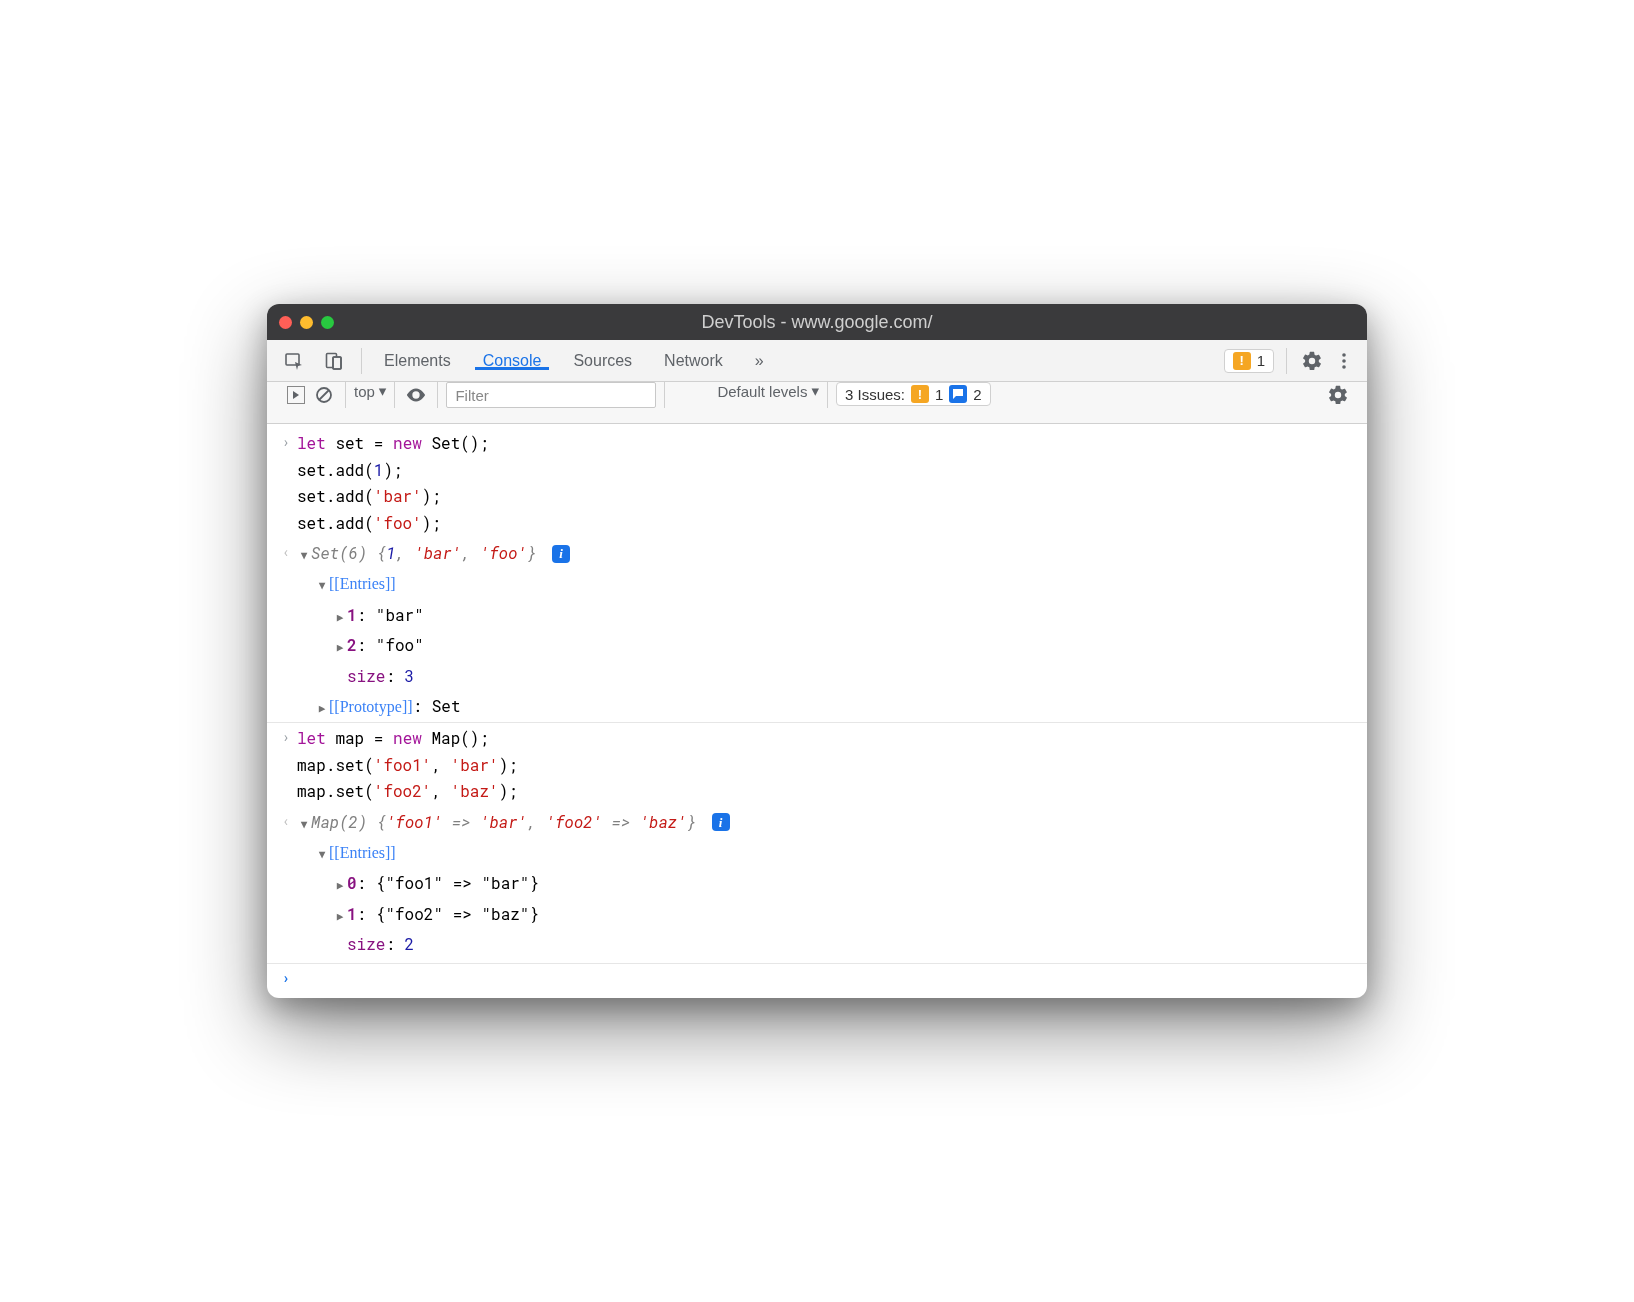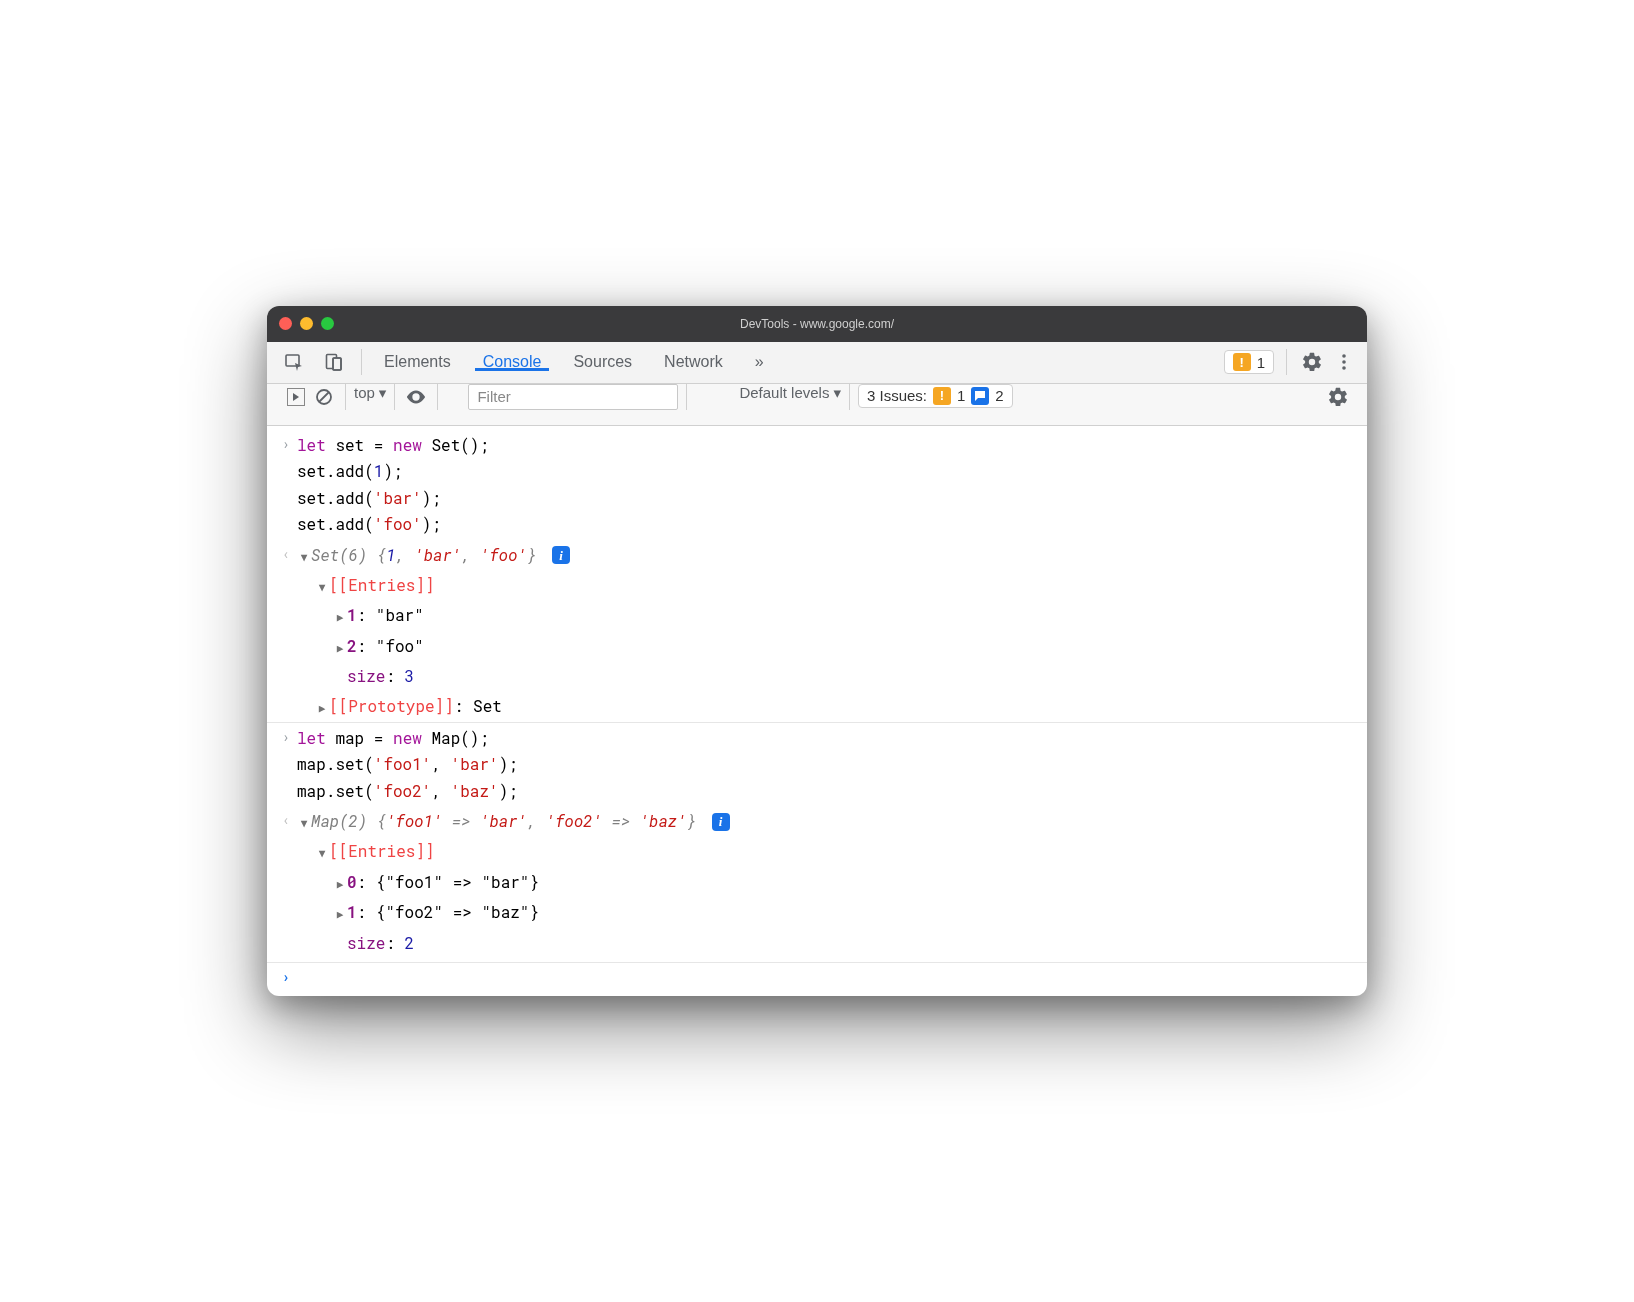--- a/index.html
+++ b/index.html
@@ -31,21 +31,21 @@
   .traffic-lights { display: flex; gap: 8px; }
   .tl { width: 13px; height: 13px; border-radius: 50%; }
   .tl.red { background: #ff5f57; }
   .tl.yellow { background: #febc2e; }
   .tl.green { background: #28c840; }
   .title {
     position: absolute;
     left: 0; right: 0;
     text-align: center;
     color: #cfcfcf;
-    font-size: 12px;
+    font-size: 18px;
     font-weight: 500;
     pointer-events: none;
   }
   
   .tabs-row {
     display: flex;
     align-items: center;
     height: 42px;
     border-bottom: 1px solid #d0d0d0;
     background: #f3f3f3;
@@ -91,21 +91,20 @@
     border-bottom: 1px solid #d0d0d0;
     background: #f7f7f7;
     font-size: 15px; color: #5f6368;
   }
   .play-icon { border:1px solid #888; width:18px; height:18px; display:inline-flex; align-items:center; justify-content:center; }
   .ctx { display:flex; align-items:center; gap:4px; cursor:pointer; }
   .filter-input {
     width: 210px; height: 26px; border: 1px solid #c8c8c8;
     background: #fff; padding: 0 8px; font-size: 15px; color: #333;
     border-radius: 2px;
-    margin-left: 22px;
   }
   .filter-input::placeholder { color: #888; }
   .lvl { display:flex; align-items:center; gap:4px; cursor:pointer;margin-left:44px; }
   .issues-badge {
     display: flex; align-items: center; gap: 6px;
     background: #fff; border: 1px solid #d0d0d0; border-radius: 4px; padding: 2px 8px;
     color: #333;
   }
   
   .console {
@@ -113,21 +112,21 @@
     font-size: 16px; line-height: 1.65;
     padding: 4px 0 6px 0;
   }
   .row { display:flex; padding: 2px 10px 2px 8px; }
   .gutter { width: 22px; flex-shrink:0; color:#9aa0a6; text-align:center; user-select:none; font-size:14px; }
   .content { flex: 1; white-space: pre; }
   .sep { border-bottom: 1px solid #e6e6e6; }
   .kw { color: #a31599; }
   .str { color: #c41a16; }
   .num { color: #1a1aa6; }
-  .dim { color: #ef4444; }
+  .dim { color: #3b82f6; font-family: Liberation Serif, serif; }
   .idx { color: #881280; font-weight:600; }
   .prop { color: #881280; }
   .obj-summary { color: #808080; font-style: italic; }
   .tri { color:#727272; display:inline-block; width:14px; text-align:center; cursor:pointer; }
   .tri.closed::before { content:"▶"; font-size:11px; }
   .tri.open::before { content:"▼"; font-size:11px; }
   .info-i {
     display:inline-flex; align-items:center; justify-content:center;
     width:18px; height:18px; border-radius:4px; background:#1a73e8; color:#fff;
     font-style: italic; font-family: Georgia, serif; font-size:13px; font-weight:700;

